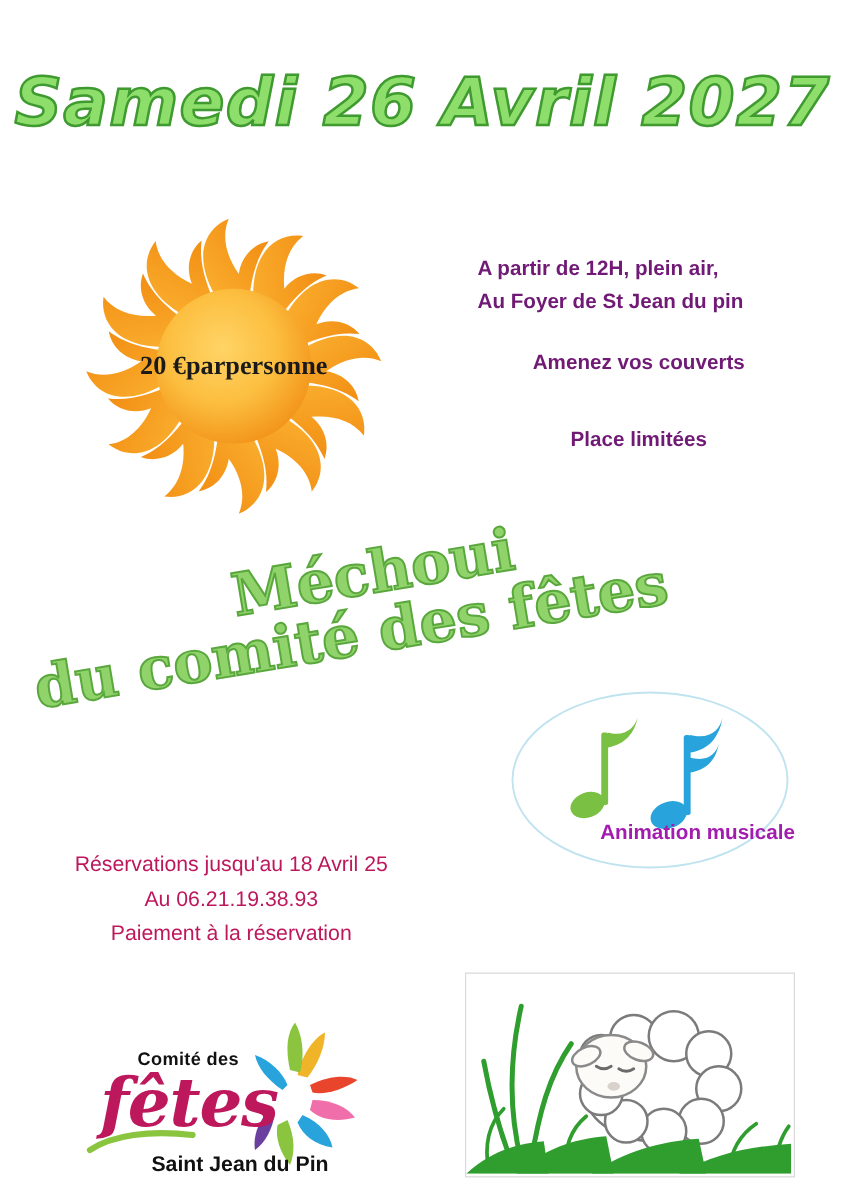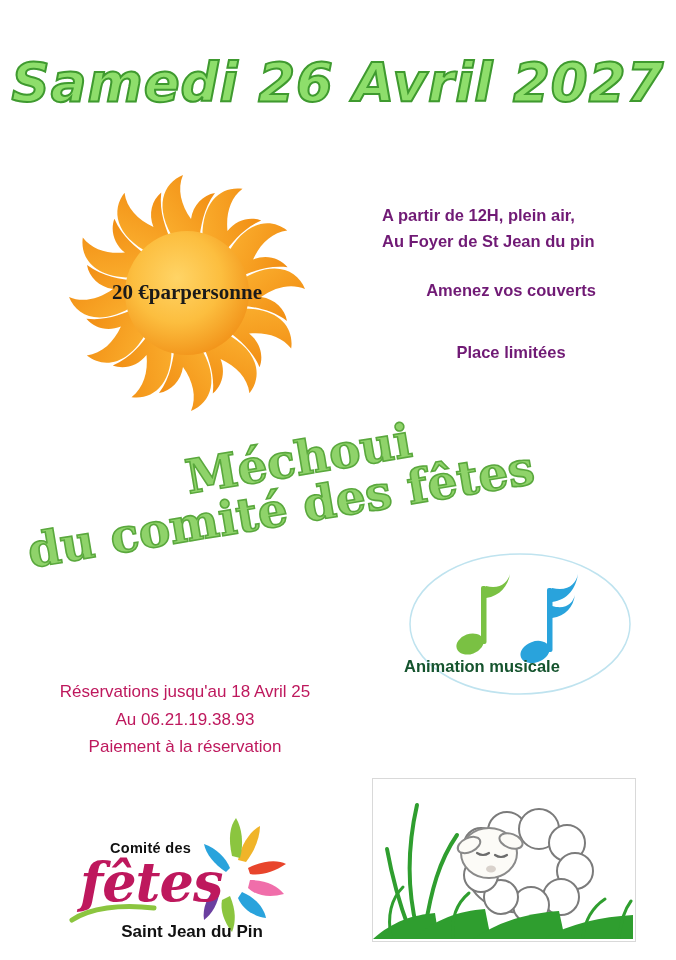--- a/index.html
+++ b/index.html
@@ -132,24 +132,24 @@
     left: 404px;
     top: 552px;
     width: 232px;
     height: 160px;
   }
   .music-label {
     position: absolute;
     left: 0;
     top: 105px;
     width: 232px;
-    text-align: left;
+    text-align: right;
     font-weight: bold;
     font-size: 16.5px;
-    color: #14532d;
+    color: #a21caf;
   }
 
   
   .reservation {
     position: absolute;
     left: 20px;
     top: 678px;
     width: 330px;
     font-size: 17px;
     color: #be185d;

